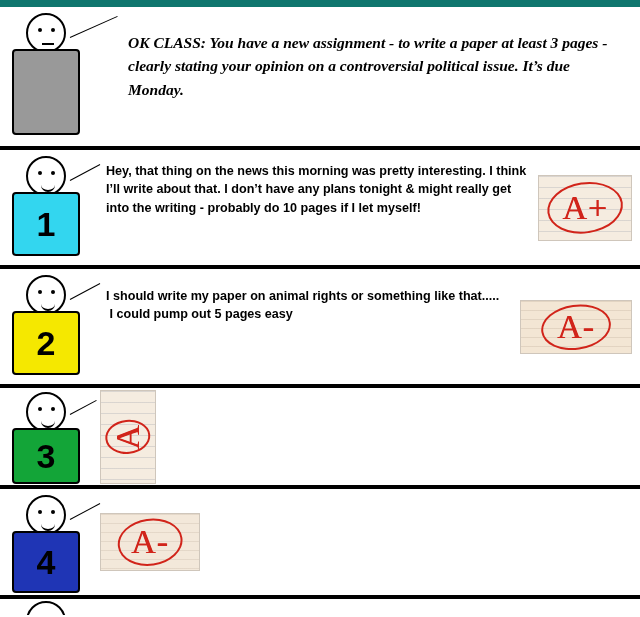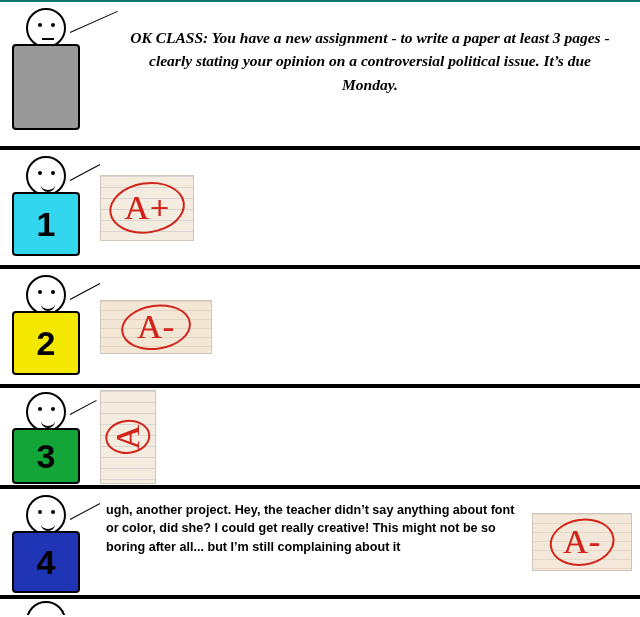--- a/index.html
+++ b/index.html
@@ -23,21 +23,21 @@
   .panel {
     position: relative;
     box-sizing: border-box;
     border-top: 2px solid #000;
     border-bottom: 2px solid #000;
     background: #ffffff;
     display: flex;
     align-items: flex-start;
     overflow: hidden;
   }
-  .panel.first { border-top: 2px solid #0f766e; text-align: center; }
+  .panel.first { border-top: 7px solid #0f766e; }
 
   
   .character {
     position: relative;
     width: 96px;
     flex: 0 0 96px;
     height: 100%;
     box-sizing: border-box;
   }
   .head {
@@ -211,39 +211,46 @@
       <div class="head">
         <span class="eye left"></span>
         <span class="eye right"></span>
         <span class="mouth"></span>
       </div>
       <div class="body" style="height:64px; background:#33d6ef;">
         <span class="num">1</span>
       </div>
       <div class="pointer" style="left:70px; top:30px; width:34px; transform:rotate(-28deg);"></div>
     </div>
+    <div class="speech" style="padding-top:12px;">
+      <p>Hey, that thing on the news this morning was pretty interesting. I think I’ll write about that. I don’t have any plans tonight &amp; might really get into the writing - probably do 10 pages if I let myself!</p>
+    </div>
     <div class="grade" style="width:94px; height:66px;">
       <span class="lines"></span>
       <span class="circle"></span>
       <span class="mark">A+</span>
     </div>
   </div>
 
   <div class="panel" style="height:119px;">
     <div class="character">
       <div class="head">
         <span class="eye left"></span>
         <span class="eye right"></span>
         <span class="mouth"></span>
       </div>
       <div class="body" style="height:64px; background:#f5e800;">
         <span class="num">2</span>
       </div>
       <div class="pointer" style="left:70px; top:30px; width:34px; transform:rotate(-28deg);"></div>
     </div>
+    <div class="speech" style="padding-top:18px;">
+      <p>I should write my paper on animal rights or something like that.....
+ I could pump out 5 pages easy</p>
+    </div>
     <div class="grade" style="width:112px; height:54px; background:#f3e6d4;">
       <span class="lines" style="background-image:repeating-linear-gradient(to bottom, rgba(150,130,110,0.18) 0px, rgba(150,130,110,0.18) 1px, rgba(0,0,0,0) 1px, rgba(0,0,0,0) 9px);"></span>
       <span class="circle" style="width:60%; height:78%;"></span>
       <span class="mark">A-</span>
     </div>
   </div>
 
   <div class="panel" style="height:101px;">
     <div class="character">
       <div class="head" style="top:4px;">
@@ -267,23 +274,20 @@
     <div class="character">
       <div class="head">
         <span class="eye left"></span>
         <span class="eye right"></span>
         <span class="mouth"></span>
       </div>
       <div class="body" style="height:62px; background:#1f35b5;">
         <span class="num" style="color:#000;">4</span>
       </div>
       <div class="pointer" style="left:70px; top:30px; width:34px; transform:rotate(-28deg);"></div>
-    </div>
-    <div class="speech" style="padding-top:12px;">
-      <p>ugh, another project. Hey, the teacher didn’t say anything about font or color, did she? I could get really creative! This might not be so boring after all... but I’m still complaining about it</p>
     </div>
     <div class="grade" style="width:100px; height:58px; background:#f3e8da;">
       <span class="lines" style="background-image:repeating-linear-gradient(to bottom, rgba(150,130,110,0.16) 0px, rgba(150,130,110,0.16) 1px, rgba(0,0,0,0) 1px, rgba(0,0,0,0) 9px);"></span>
       <span class="circle" style="width:62%; height:76%;"></span>
       <span class="mark">A-</span>
     </div>
   </div>
 
   <div class="panel-bottom-peek">
     <div class="character" style="height:18px;">

